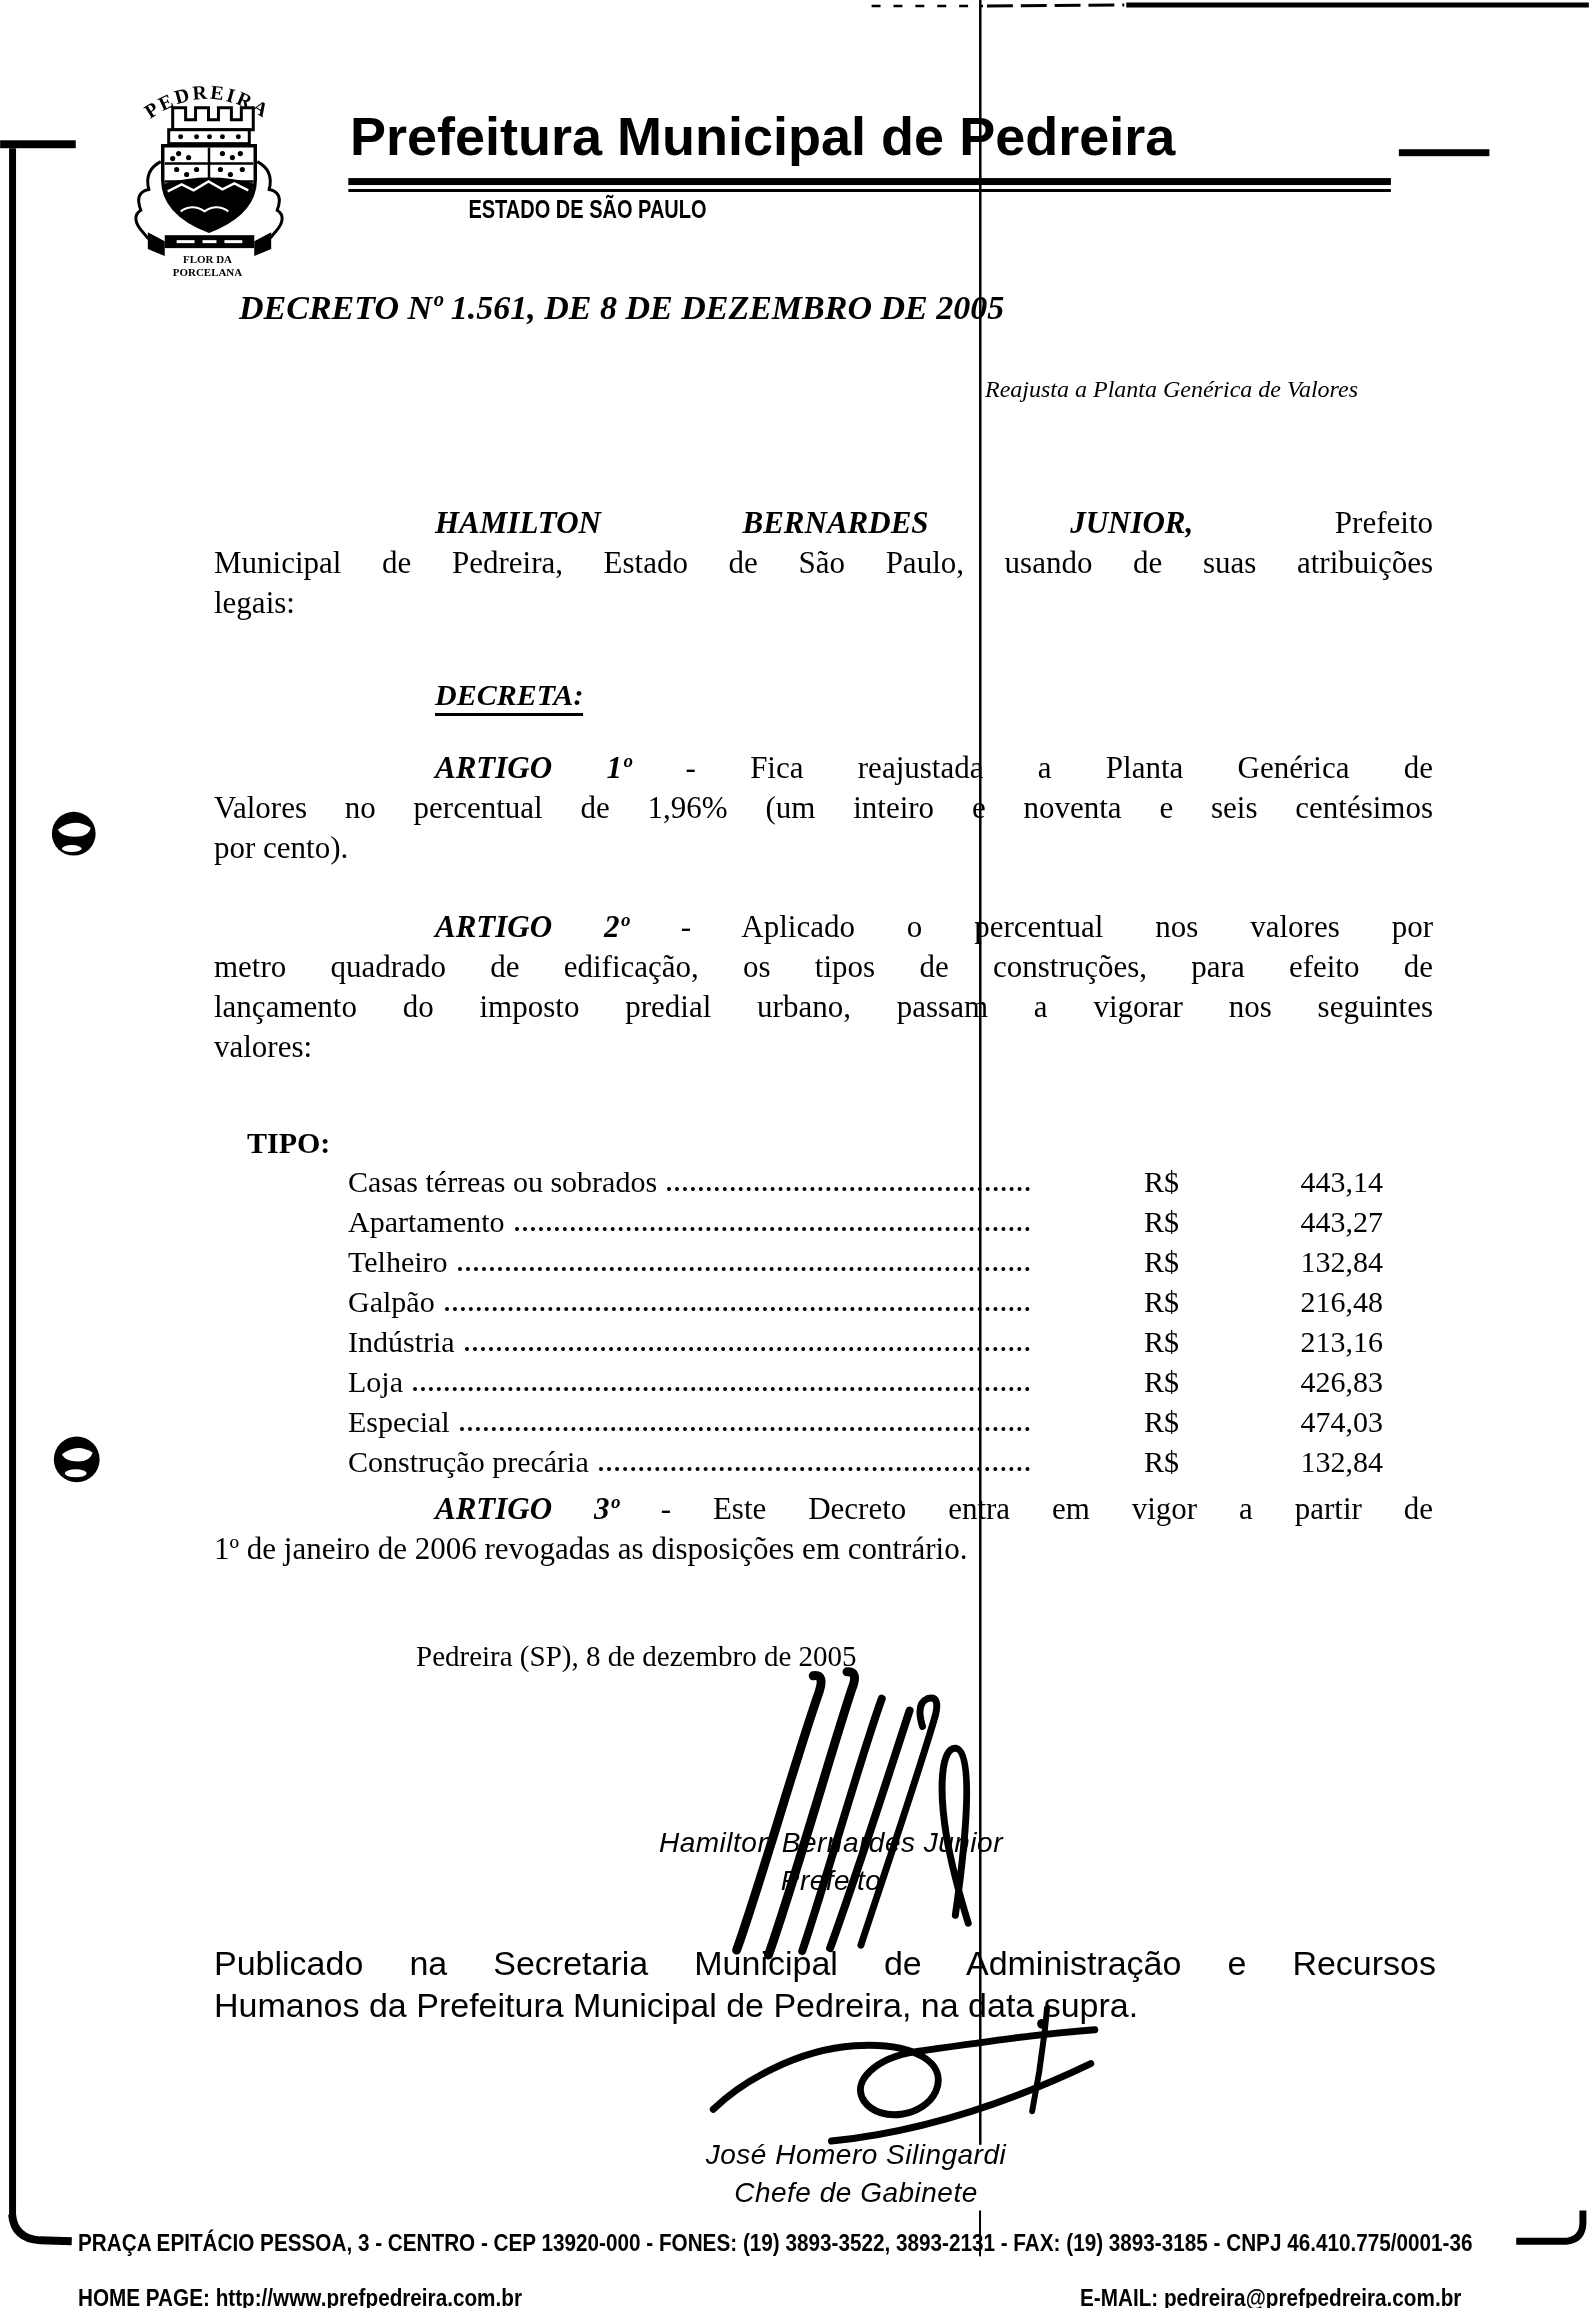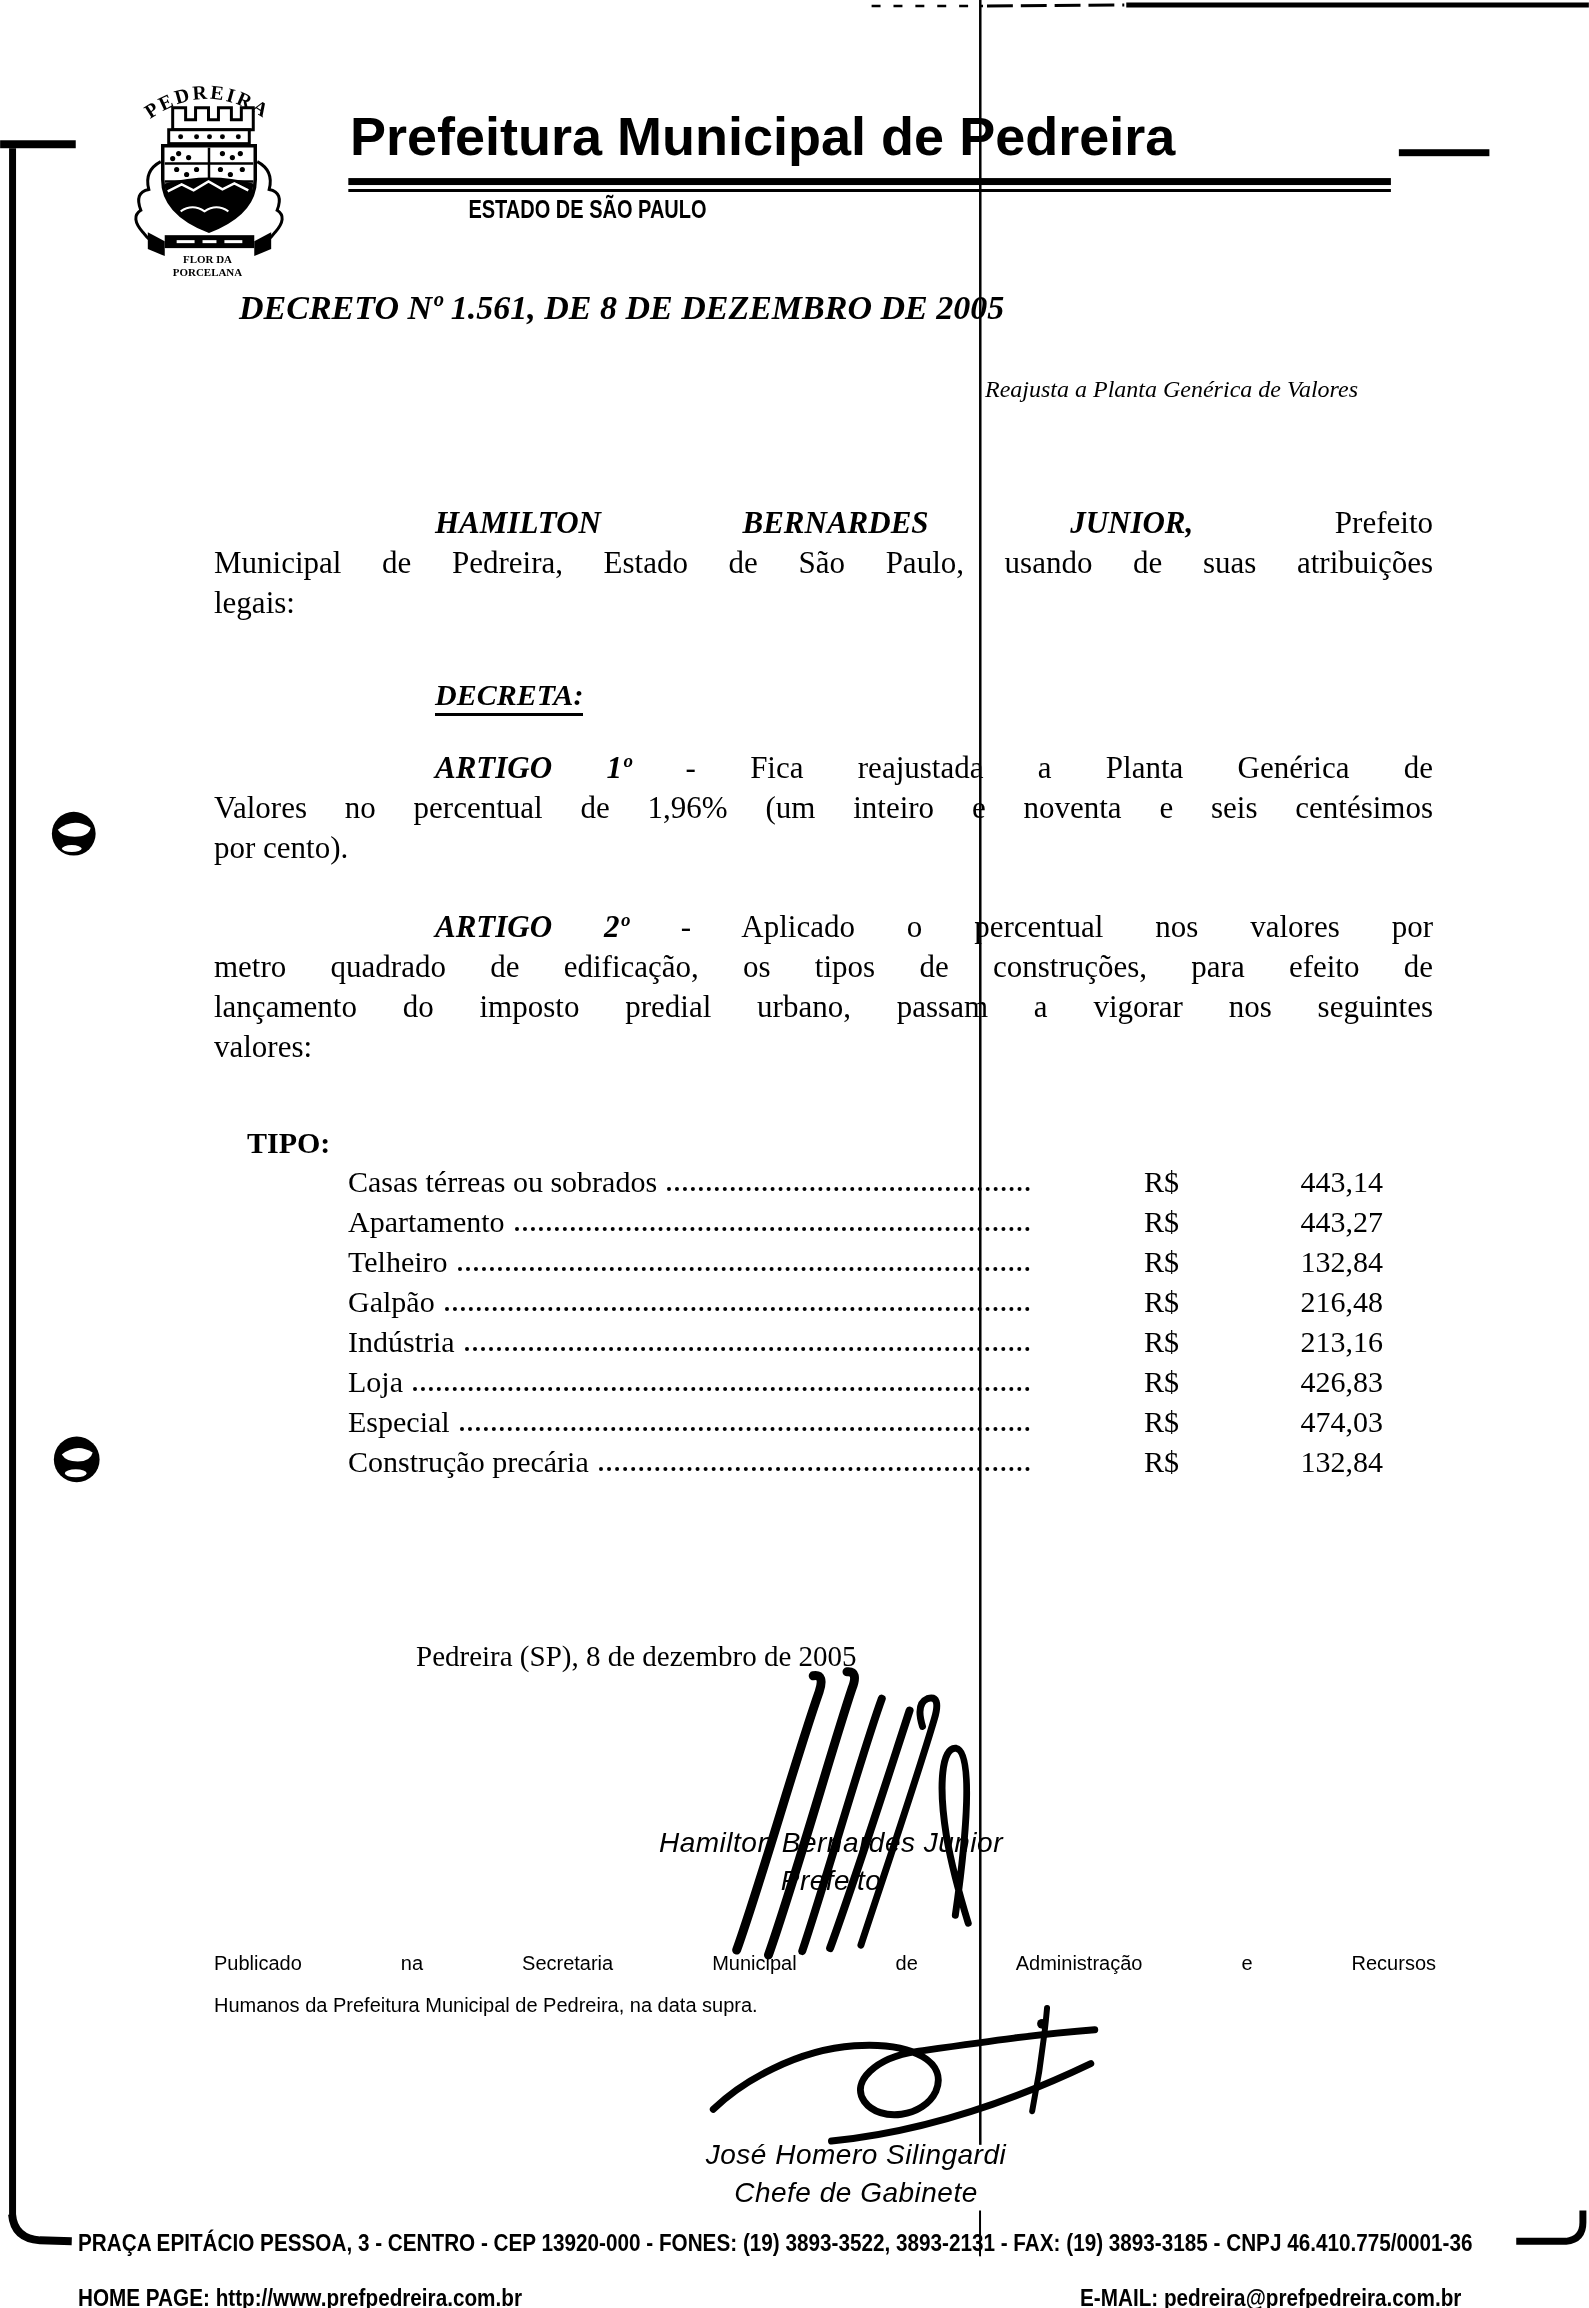--- a/index.html
+++ b/index.html
@@ -21,21 +21,21 @@
   #values{left:348px;top:1120px;width:1035px;font-family:"Liberation Serif",serif;font-size:30px;}
   .vrow{display:flex;align-items:flex-end;height:40px;}
   .vname{white-space:nowrap;}
   .leader{flex:1;border-bottom:4px dotted #000;margin:0 114px 8px 10px;}
   .vcur{width:55px;}
   .vval{width:184px;text-align:right;}
   
   .sig-label{position:absolute;font-family:"Liberation Sans",sans-serif;font-weight:normal;font-style:italic;font-size:28px;text-align:center;letter-spacing:0.5px;}
   #dateline{left:416px;top:1640px;font-family:"Liberation Serif",serif;font-size:29px;white-space:nowrap;}
   
-  #publication{left:214px;top:1942px;width:1222px;font-family:"Liberation Sans",sans-serif;font-size:20px;line-height:42px;}
+  #publication{left:214px;top:1942px;width:1222px;font-family:"Liberation Sans",sans-serif;font-size:34px;line-height:42px;}
   
   .footer-line{position:absolute;font-family:"Liberation Sans",sans-serif;font-weight:bold;font-size:23.4px;white-space:nowrap;transform:scaleX(.885);transform-origin:0 0;}
   svg text{font-family:"Liberation Serif",serif;}
 </style>
 </head>
 <body>
 
 <div id="page">
 
   <svg class="abs" style="left:0;top:0;z-index:0;" width="1589" height="2308" viewBox="0 0 1597 2320">
@@ -201,20 +201,24 @@
         <span class="vval">474,03</span>
       </div>
     <div class="vrow">
         <span class="vname">Construção precária</span>
         <span class="leader"></span>
         <span class="vcur">R$</span>
         <span class="vval">132,84</span>
       </div>
   </div>
 
+  <div class="block" style="left:214px;top:1489px;z-index:1;">
+    <div class="jl ind"><span class="bi">ARTIGO 3º</span> <span>- Este Decreto entra em vigor a partir de</span></div>
+    <div>1º de janeiro de 2006 revogadas as disposições em contrário.</div>
+  </div>
 
   <div class="abs" id="dateline" style="z-index:1;">Pedreira (SP), 8 de dezembro de 2005</div>
 
   <svg class="abs" style="left:657px;top:1637px;z-index:2;" width="378" height="328" viewBox="0 0 380 330">
     <g stroke="#000" fill="none" stroke-linecap="round">
       <path d="M80,315 C105,245 140,120 163,55 q6,-18 -6,-16" stroke-width="9"></path>
       <path d="M112,320 C140,240 175,115 196,52 q7,-18 -5,-17" stroke-width="9"></path>
       <path d="M146,316 C172,238 205,120 226,62" stroke-width="8"></path>
       <path d="M174,313 C200,242 234,135 254,74" stroke-width="8"></path>
       <path d="M205,310 C228,240 262,140 279,82 q7,-24 -7,-20 q-12,5 -5,28" stroke-width="7"></path>

